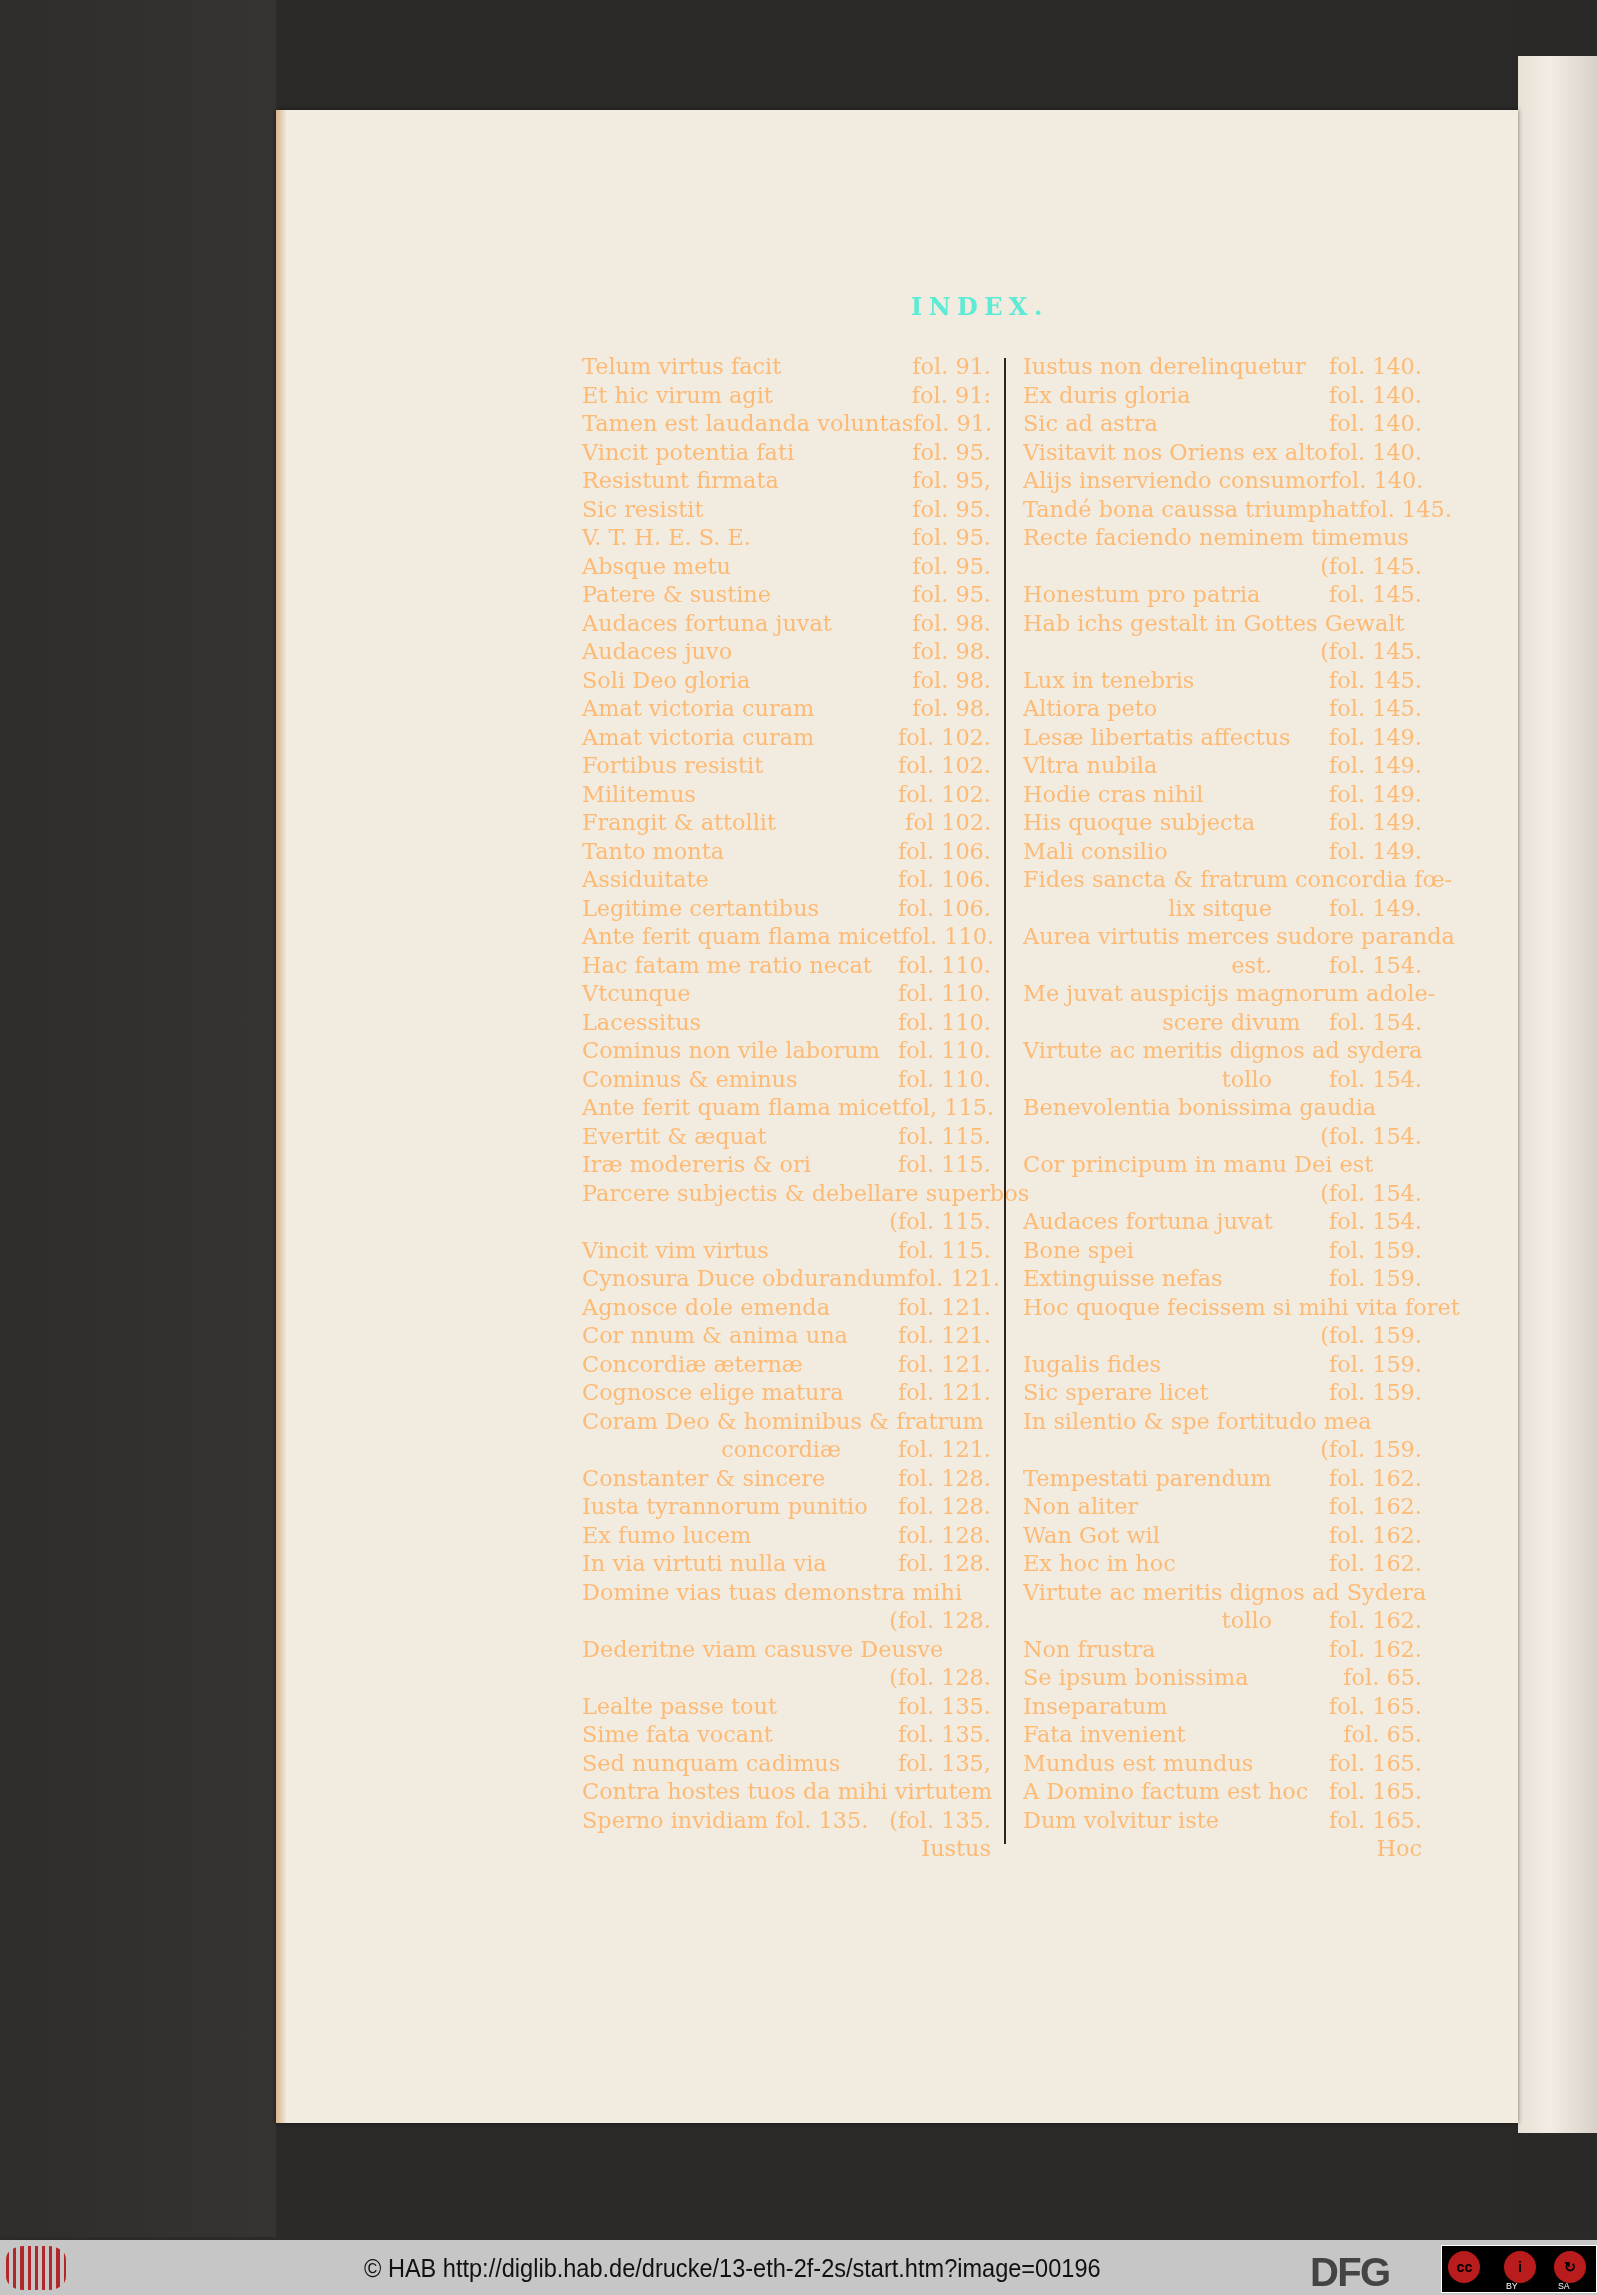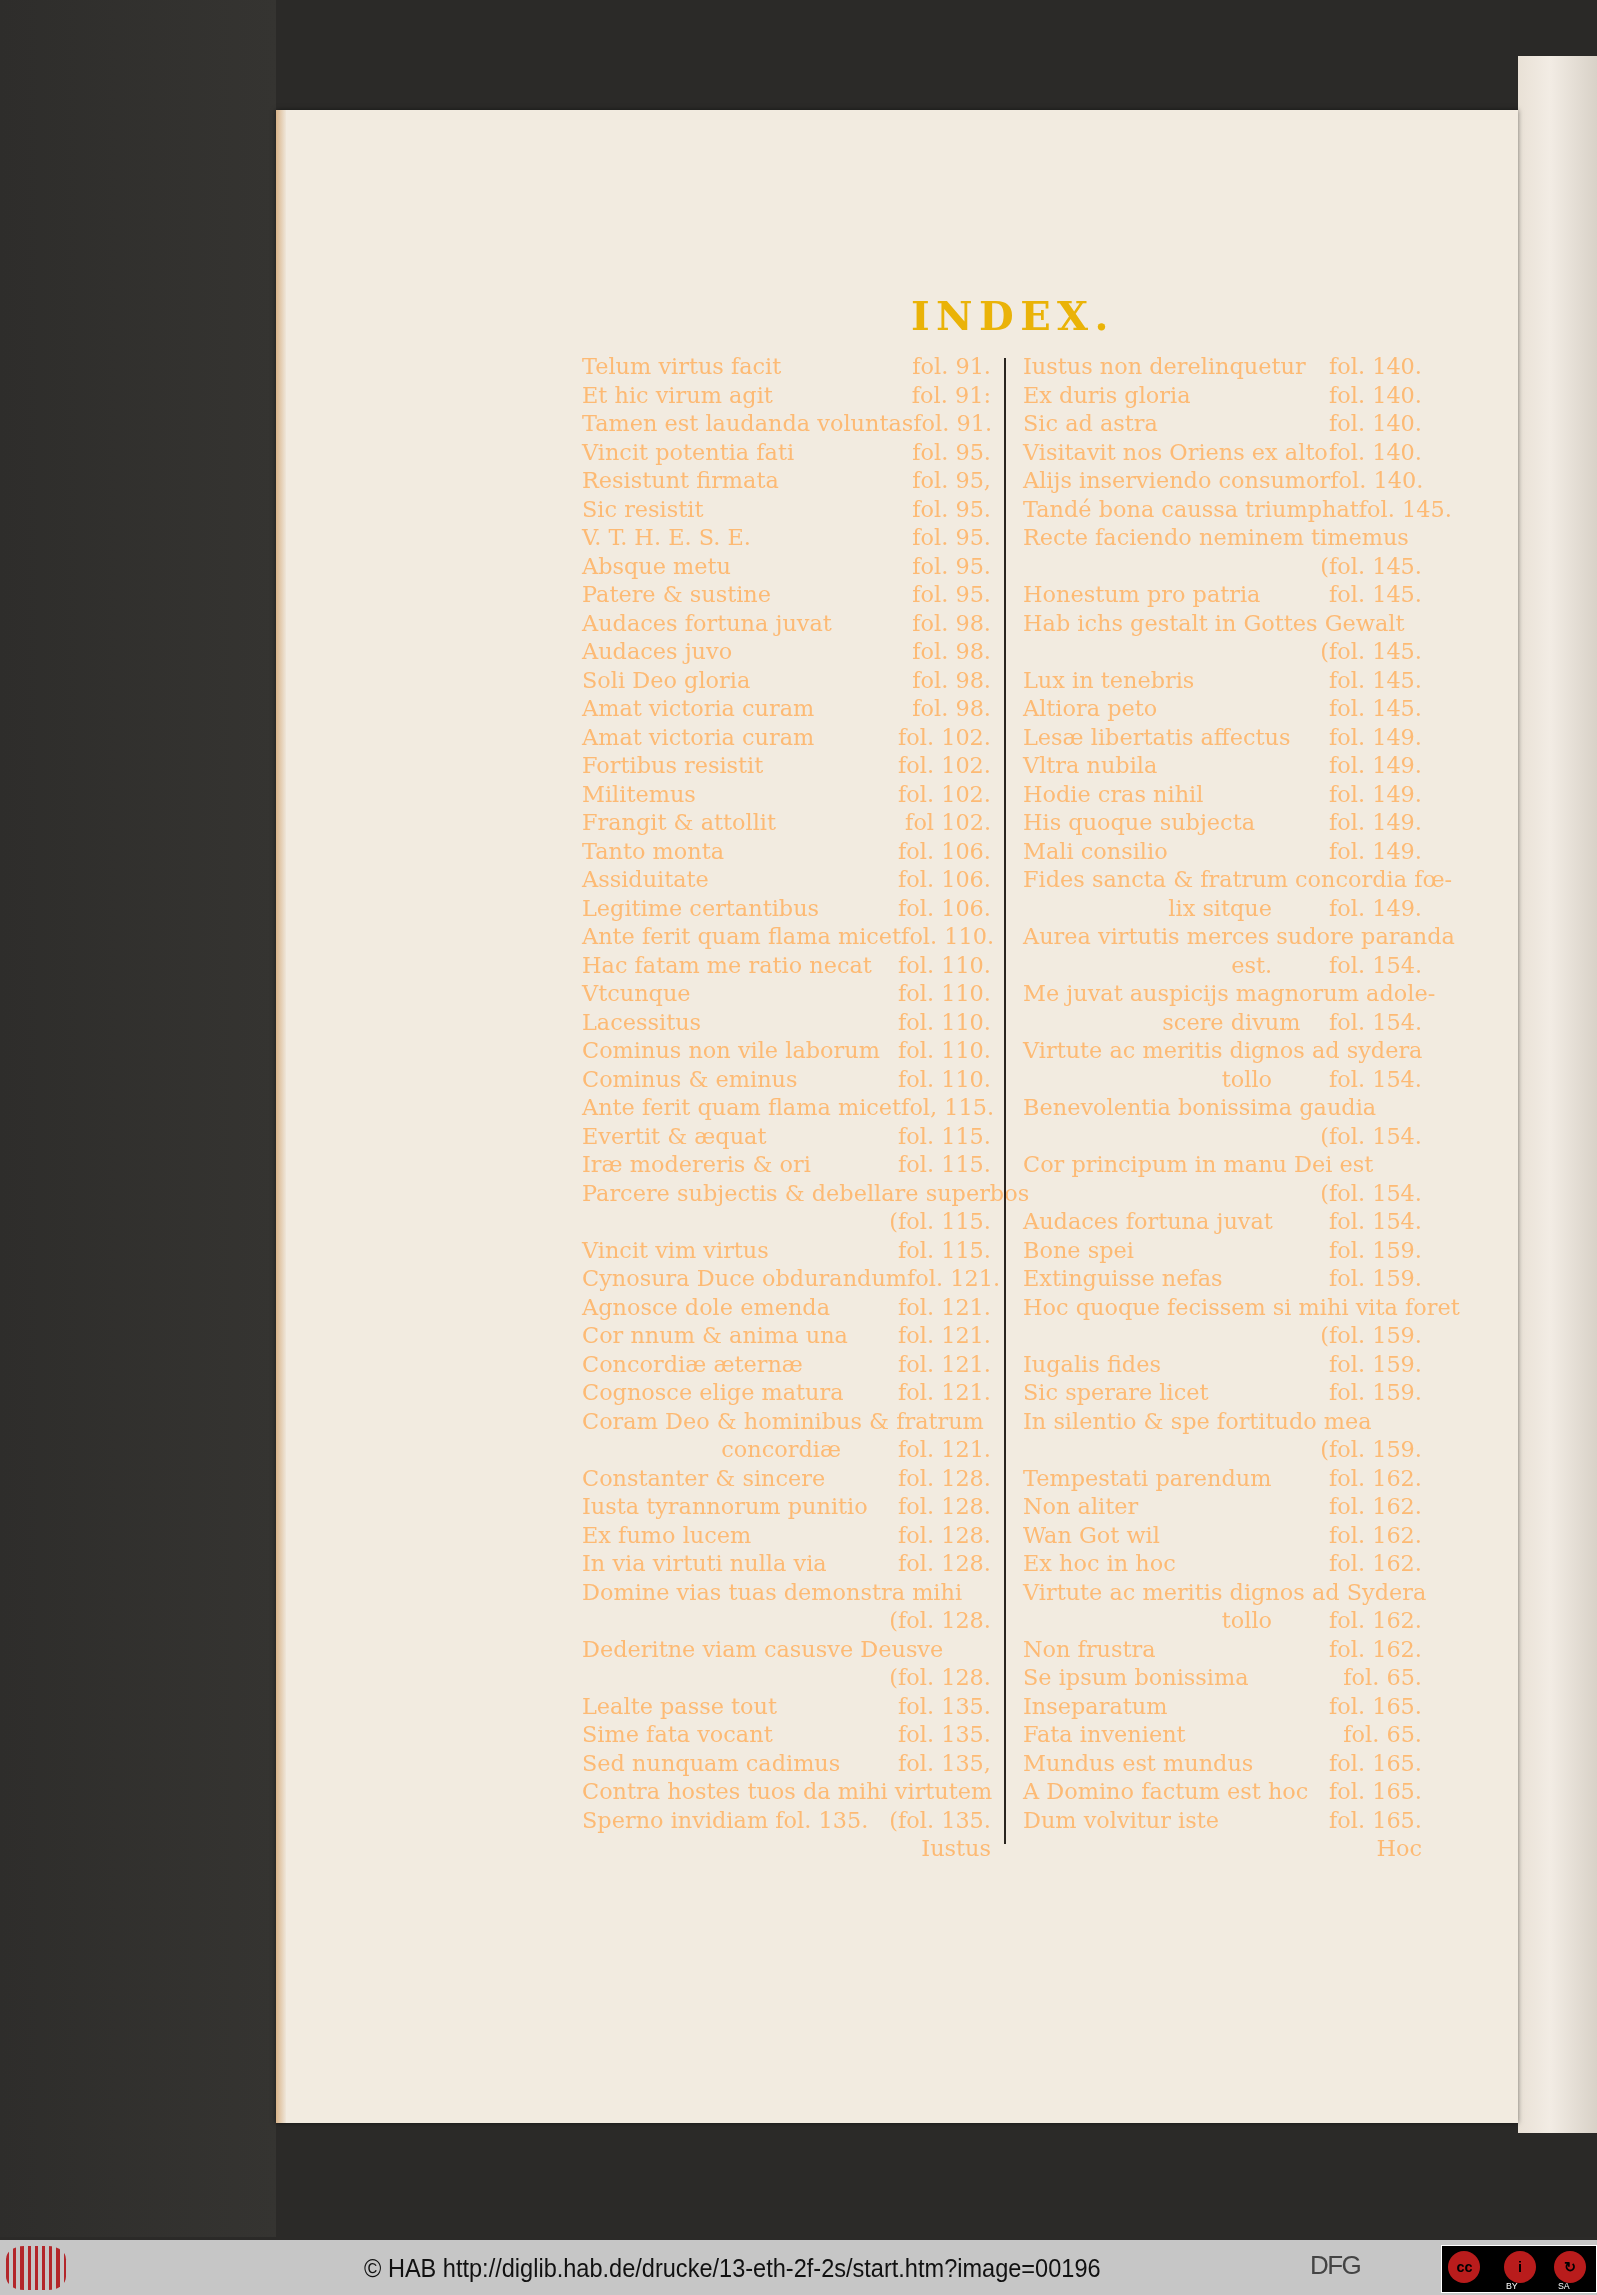--- a/index.html
+++ b/index.html
@@ -2,33 +2,33 @@
 <html style="font-size:12.8px"><head>
 <meta charset="utf-8">
 <style>
   html,body{margin:0;padding:0;}
   body{width:1598px;height:2295px;background:#2b2a28;position:relative;overflow:hidden;font-family:"DejaVu Serif",serif;}
   .bg-left{position:absolute;left:0;top:0;width:276px;height:2237px;background:linear-gradient(90deg,#2e2d2b,#353431);}
   .bg-right{position:absolute;right:0;top:0;width:88px;height:2237px;background:#2a2927;}
   .page-edge{position:absolute;left:1518px;top:56px;width:80px;height:2077px;background:linear-gradient(90deg,#e9e1d6,#f2ece4 40%,#d8d1c7);}
   .page{position:absolute;left:276px;top:110px;width:1242px;height:2013px;background:#f2ebe0;box-shadow:0 0 4.8px rgba(0,0,0,.5);}
   .page:before{content:"";position:absolute;left:0;top:0;width:9.6px;height:100%;background:linear-gradient(90deg,#d9b48a,#efe6d9);}
-  .title{position:absolute;left:911px;top:292px;font-size:40px;letter-spacing:6.4px;color:#eab308;font-weight:bold;}
+  .title{position:absolute;left:911px;top:292px;font-size:24px;letter-spacing:6.4px;color:#5eead4;font-weight:bold;}
   .col{position:absolute;top:352px;font-size:22.4px;color:#fdba74;line-height:28.5px;}
   .col-left{left:582px;width:409px;}
   .col-right{left:1023px;width:399px;}
   .rule{position:absolute;left:1004px;top:358px;width:2.4px;height:1486px;background:#2a2520;}
   .entry{display:flex;justify-content:space-between;white-space:nowrap;}
   .entry .ref{text-align:right;}
   .cont{text-align:right;}
   .catch{text-align:right;}
   .footer{position:absolute;left:0;top:2240px;width:1598px;height:56px;background:#c6c6c6;}
   .footer .logo{position:absolute;left:6.4px;top:6.4px;width:60px;height:44px;background:repeating-linear-gradient(90deg,#b3262a 0 3.2px,transparent 3.2px 7.2px);border-radius:30%;}
   .footer .credit{position:absolute;left:364px;top:13.6px;font-family:"Liberation Sans",sans-serif;font-size:25.6px;color:#111;transform:scaleX(.92);transform-origin:left;}
-  .footer .dfg{position:absolute;left:1310px;top:9.6px;font-family:"Liberation Sans",sans-serif;font-size:26px;font-weight:normal;color:#444;letter-spacing:-1.6px;}
+  .footer .dfg{position:absolute;left:1310px;top:9.6px;font-family:"Liberation Sans",sans-serif;font-size:40px;font-weight:bold;color:#444;letter-spacing:-1.6px;}
   .footer .cc{position:absolute;left:1441px;top:4.8px;width:156px;height:48px;background:#000;border:1.6px solid #fff;box-sizing:border-box;color:#fff;font-family:"Liberation Sans",sans-serif;}
   .footer .cc span{position:absolute;top:4.8px;width:32px;height:32px;border-radius:50%;background:#b91c1c;color:#000;text-align:center;line-height:32px;font-size:14.4px;font-weight:bold;}
   .footer .cc .by{position:absolute;top:36px;left:88px;font-size:8.8px;width:auto;height:auto;background:none;color:#fff;line-height:9.6px;border-radius:0;}
 </style>
 </head>
 <body>
 
 <div class="bg-left"></div>
 <div class="bg-right"></div>
 <div class="page-edge"></div>

